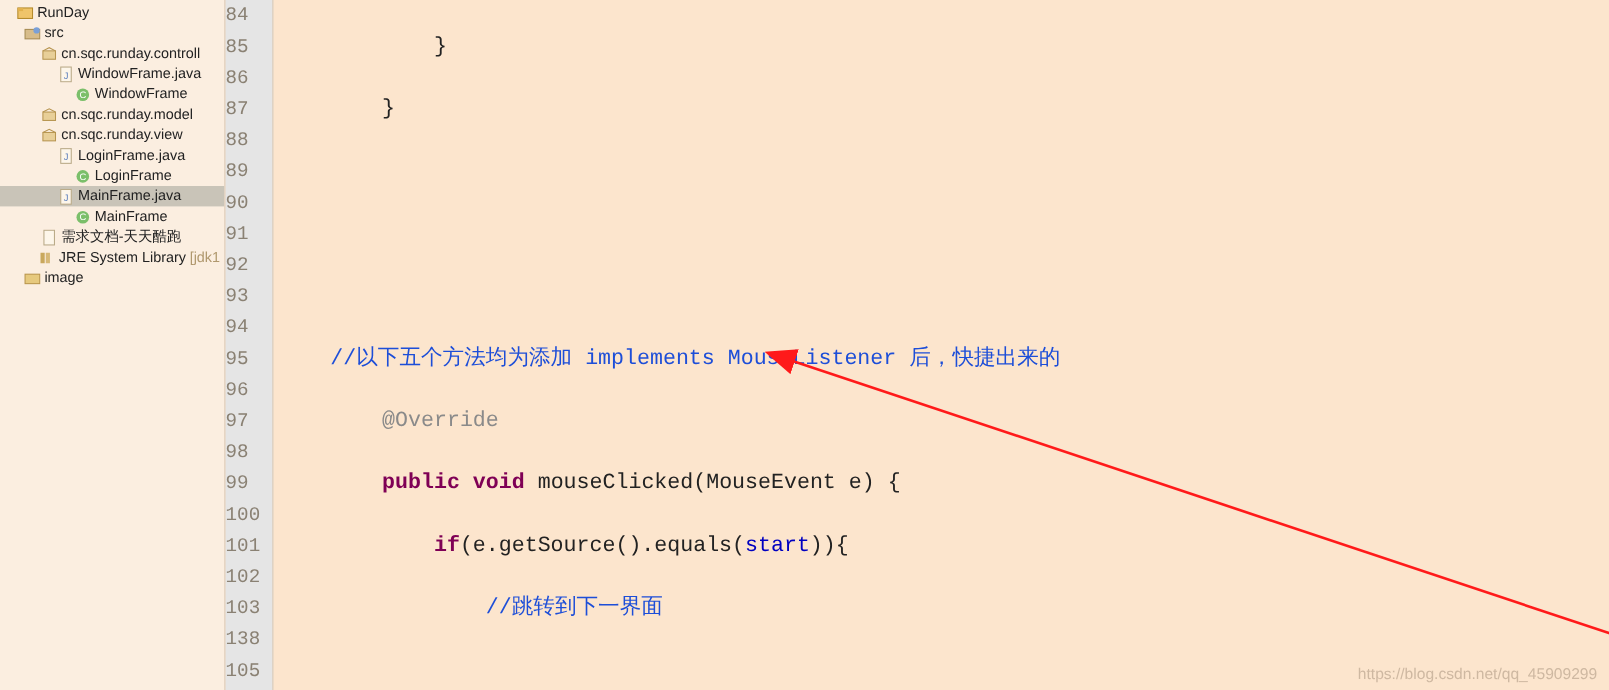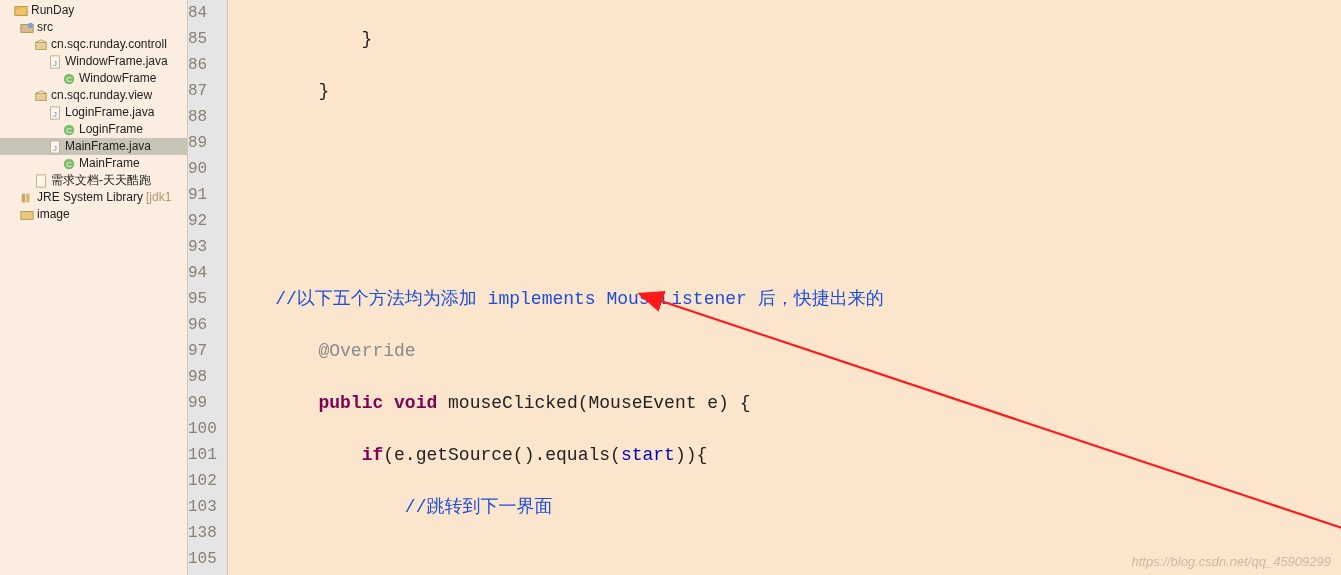--- a/index.html
+++ b/index.html
@@ -55,21 +55,20 @@
     .kw { color:#7f0055; font-weight:bold; }
     .ann { color:#8a8a8a; }
     .cm { color:#1d4ed8; }
     .fld{ color:#0000c0; }
     .jrel { color:#b0986e; }
     .watermark {
       position:absolute; right:10px; bottom:6px;
       color:rgba(120,100,80,0.35);
       font-family: sans-serif;
       font-size:13px;
-      font-style:italic;
     }
     .arrow { position:absolute; pointer-events:none; }
   </style>
 </head>
 <body>
 
 <div class="workspace">
 
   <div class="sidebar">
     <div class="tree-node" style="padding-left:14px">
@@ -117,20 +116,29 @@
       </span>
       <span>WindowFrame</span>
     </div>
     <div class="tree-node" style="padding-left:34px">
       <span class="icon">
         <svg viewBox="0 0 16 16">
             <rect x="2" y="5" width="12" height="8" fill="#e8cf98" stroke="#b79550"></rect>
             <path d="M2 5 L8 2 L14 5" fill="none" stroke="#b79550"></path>
           </svg>
       </span>
+      <span>cn.sqc.runday.model</span>
+    </div>
+    <div class="tree-node" style="padding-left:34px">
+      <span class="icon">
+        <svg viewBox="0 0 16 16">
+            <rect x="2" y="5" width="12" height="8" fill="#e8cf98" stroke="#b79550"></rect>
+            <path d="M2 5 L8 2 L14 5" fill="none" stroke="#b79550"></path>
+          </svg>
+      </span>
       <span>cn.sqc.runday.view</span>
     </div>
     <div class="tree-node" style="padding-left:48px">
       <span class="icon">
         <svg viewBox="0 0 16 16">
             <rect x="3" y="1" width="10" height="14" fill="#fdf6ea" stroke="#b9a987"></rect>
             <text x="8" y="12" font-size="9" text-anchor="middle" fill="#5b7fbd">J</text>
           </svg>
       </span>
       <span>LoginFrame.java</span>
@@ -163,21 +171,21 @@
       <span>MainFrame</span>
     </div>
     <div class="tree-node" style="padding-left:34px">
       <span class="icon">
         <svg viewBox="0 0 16 16">
             <rect x="3" y="1" width="10" height="14" fill="#fdf6ea" stroke="#b9a987"></rect>
           </svg>
       </span>
       <span>需求文档-天天酷跑</span>
     </div>
-    <div class="tree-node" style="padding-left:20px">
+    <div class="tree-node" style="padding-left:32px">
       <span class="icon">
         <svg viewBox="0 0 16 16">
             <rect x="2" y="3" width="4" height="10" fill="#c9a85d"></rect>
             <rect x="7" y="3" width="4" height="10" fill="#d7b877"></rect>
           </svg>
       </span>
       <span>JRE System Library</span>
       <span class="jrel">[jdk1</span>
     </div>
     <div class="tree-node" style="padding-left:20px">

